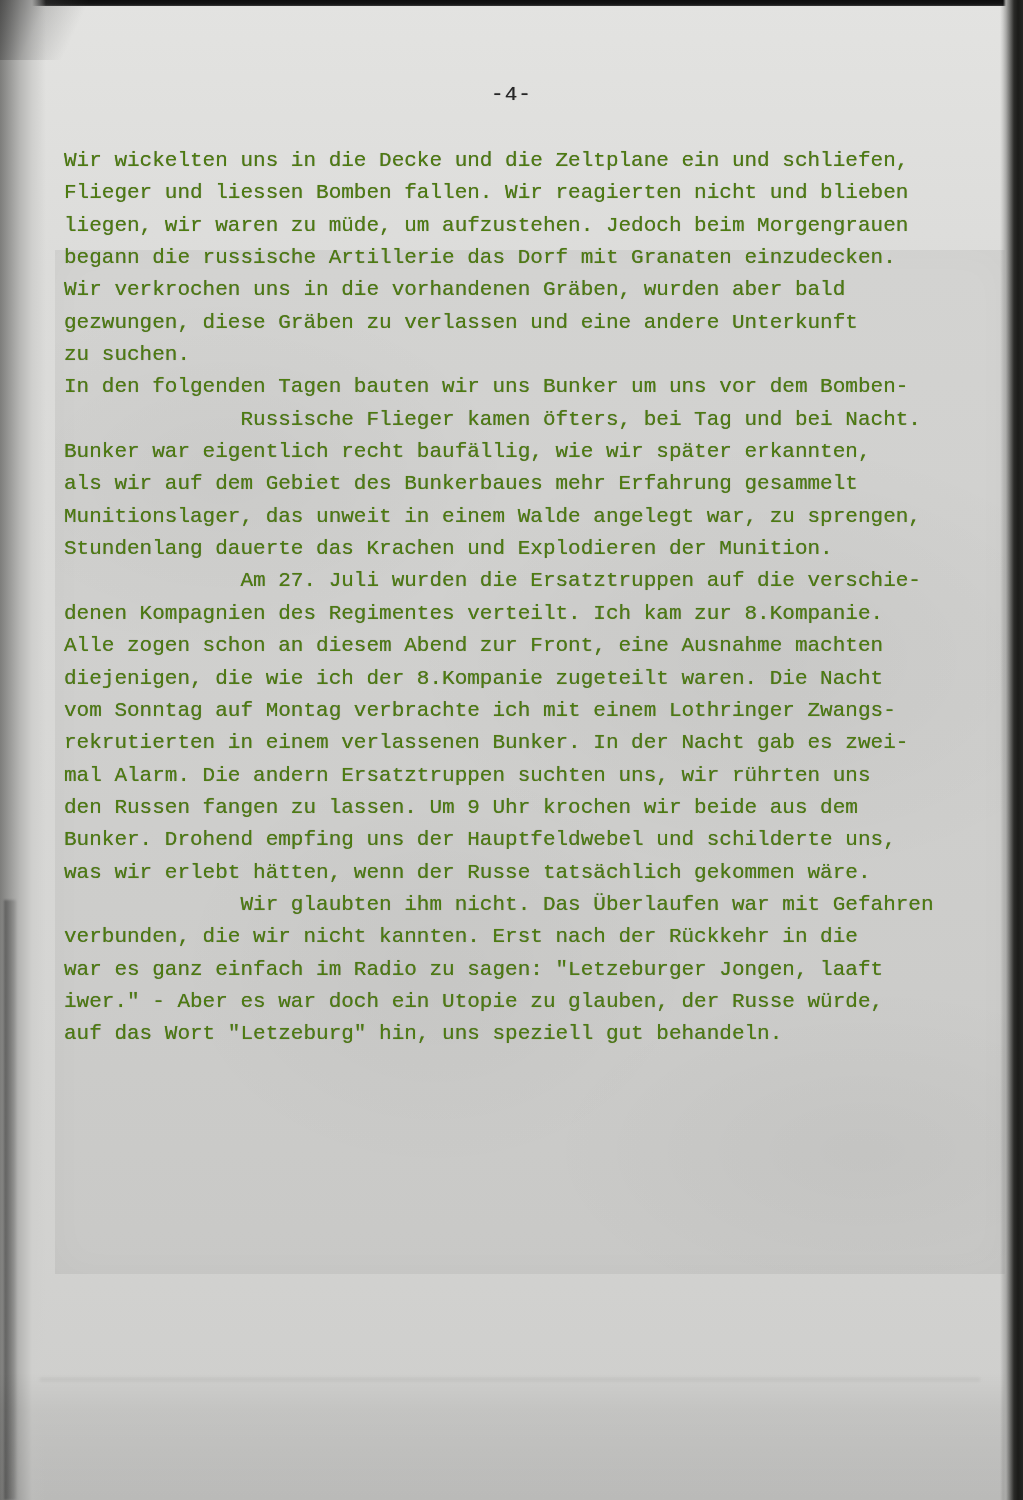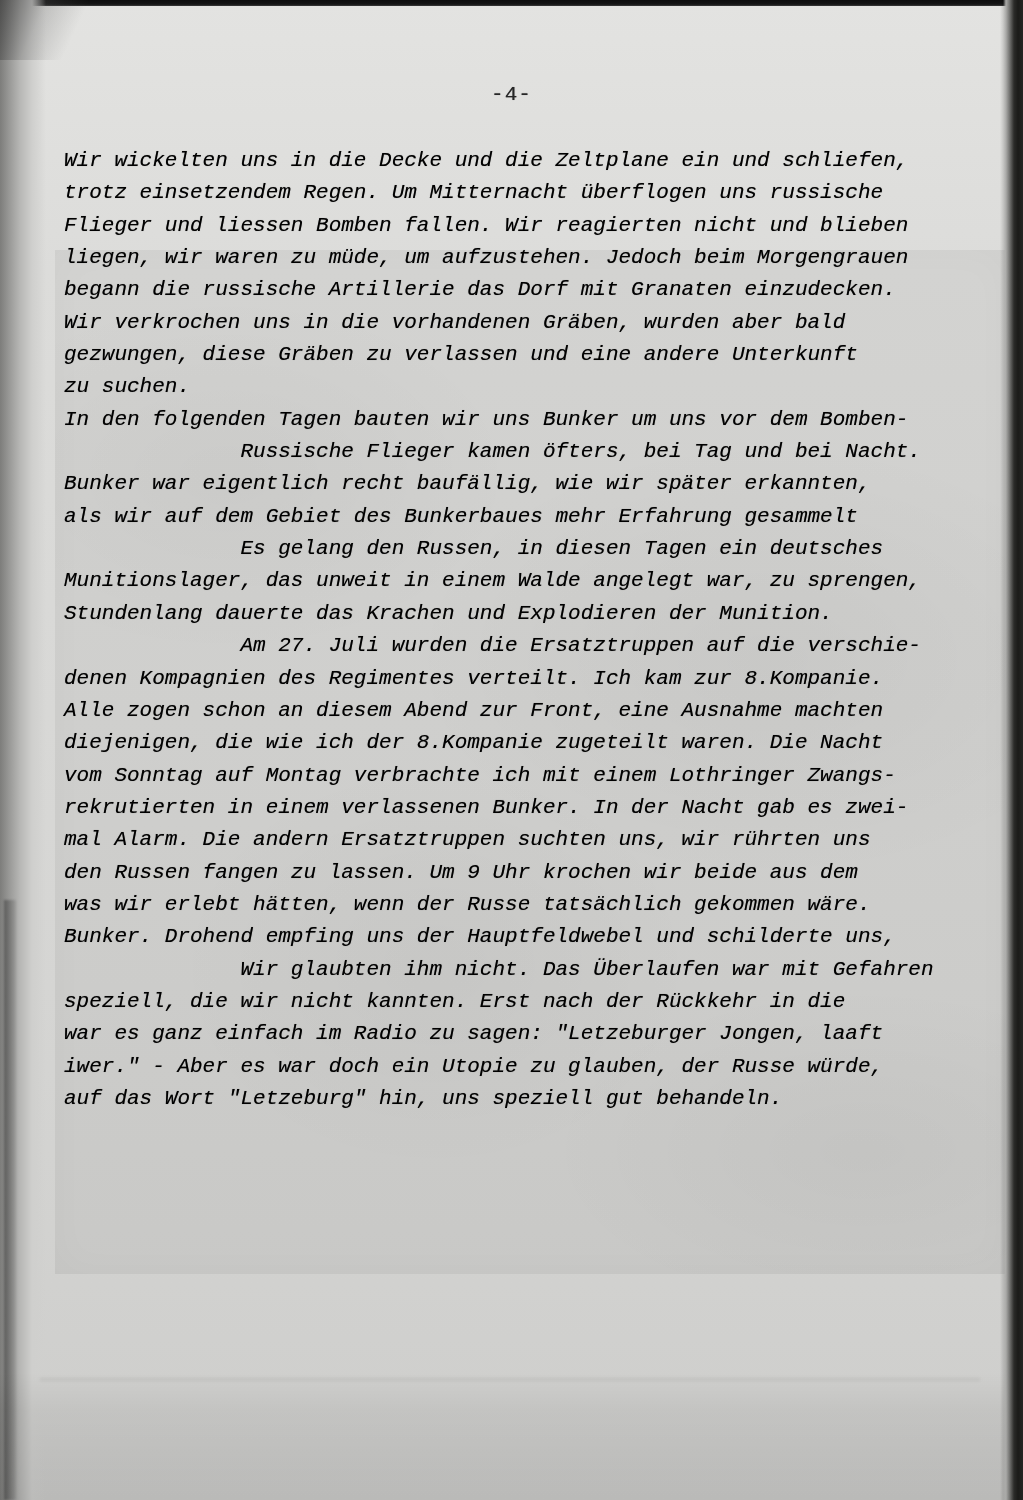--- a/index.html
+++ b/index.html
@@ -90,23 +90,22 @@
     letter-spacing: 1px;
     color: #262626;
     text-shadow: 0 0 0.7px rgba(20,20,20,0.6);
   }
   .text-block {
     position: absolute;
     left: 64px; top: 145px;
     width: 920px;
     font-size: 21px;
     line-height: 32.35px;
-    color: #000000;
+    color: #4d7c0f;
     text-shadow: 0 0 0.7px rgba(20,20,20,0.55);
-    font-style: italic;
   }
   .text-block .line {
     white-space: pre;
     height: 32.35px;
   }
 </style>
 </head>
 <body>
 
 <div class="top-band"></div>
@@ -115,51 +114,49 @@
 <div class="top-corner-shadow"></div>
 <div class="show-through-overlay"></div>
 <div class="bottom-page-edge-line"></div>
 <div class="bottom-scan-shade"></div>
 <div class="right-page-edge"></div>
 
 <div class="page-number">-4-</div>
 <div class="text-block">
     <div class="paragraph">
       <div class="line">Wir wickelten uns in die Decke und die Zeltplane ein und schliefen,</div>
-      <div class="line">trotz einsetzendem Regen. Um Mitternacht überflogen uns russische</div>
       <div class="line">Flieger und liessen Bomben fallen. Wir reagierten nicht und blieben</div>
       <div class="line">liegen, wir waren zu müde, um aufzustehen. Jedoch beim Morgengrauen</div>
       <div class="line">begann die russische Artillerie das Dorf mit Granaten einzudecken.</div>
       <div class="line">Wir verkrochen uns in die vorhandenen Gräben, wurden aber bald</div>
       <div class="line">gezwungen, diese Gräben zu verlassen und eine andere Unterkunft</div>
       <div class="line">zu suchen.</div>
     </div>
     <div class="paragraph">
       <div class="line">In den folgenden Tagen bauten wir uns Bunker um uns vor dem Bomben-</div>
       <div class="line">              Russische Flieger kamen öfters, bei Tag und bei Nacht.</div>
       <div class="line">Bunker war eigentlich recht baufällig, wie wir später erkannten,</div>
       <div class="line">als wir auf dem Gebiet des Bunkerbaues mehr Erfahrung gesammelt</div>
     </div>
     <div class="paragraph">
-      <div class="line">              Es gelang den Russen, in diesen Tagen ein deutsches</div>
       <div class="line">Munitionslager, das unweit in einem Walde angelegt war, zu sprengen,</div>
       <div class="line">Stundenlang dauerte das Krachen und Explodieren der Munition.</div>
     </div>
     <div class="paragraph">
       <div class="line">              Am 27. Juli wurden die Ersatztruppen auf die verschie-</div>
       <div class="line">denen Kompagnien des Regimentes verteilt. Ich kam zur 8.Kompanie.</div>
       <div class="line">Alle zogen schon an diesem Abend zur Front, eine Ausnahme machten</div>
       <div class="line">diejenigen, die wie ich der 8.Kompanie zugeteilt waren. Die Nacht</div>
       <div class="line">vom Sonntag auf Montag verbrachte ich mit einem Lothringer Zwangs-</div>
       <div class="line">rekrutierten in einem verlassenen Bunker. In der Nacht gab es zwei-</div>
       <div class="line">mal Alarm. Die andern Ersatztruppen suchten uns, wir rührten uns</div>
       <div class="line">den Russen fangen zu lassen. Um 9 Uhr krochen wir beide aus dem</div>
+      <div class="line">Bunker. Drohend empfing uns der Hauptfeldwebel und schilderte uns,</div>
       <div class="line">was wir erlebt hätten, wenn der Russe tatsächlich gekommen wäre.</div>
-      <div class="line">Bunker. Drohend empfing uns der Hauptfeldwebel und schilderte uns,</div>
     </div>
     <div class="paragraph">
       <div class="line">              Wir glaubten ihm nicht. Das Überlaufen war mit Gefahren</div>
-      <div class="line">speziell, die wir nicht kannten. Erst nach der Rückkehr in die</div>
+      <div class="line">verbunden, die wir nicht kannten. Erst nach der Rückkehr in die</div>
       <div class="line">war es ganz einfach im Radio zu sagen: "Letzeburger Jongen, laaft</div>
       <div class="line">iwer." - Aber es war doch ein Utopie zu glauben, der Russe würde,</div>
       <div class="line">auf das Wort "Letzeburg" hin, uns speziell gut behandeln.</div>
     </div>
   </div>
 
 </body></html>

